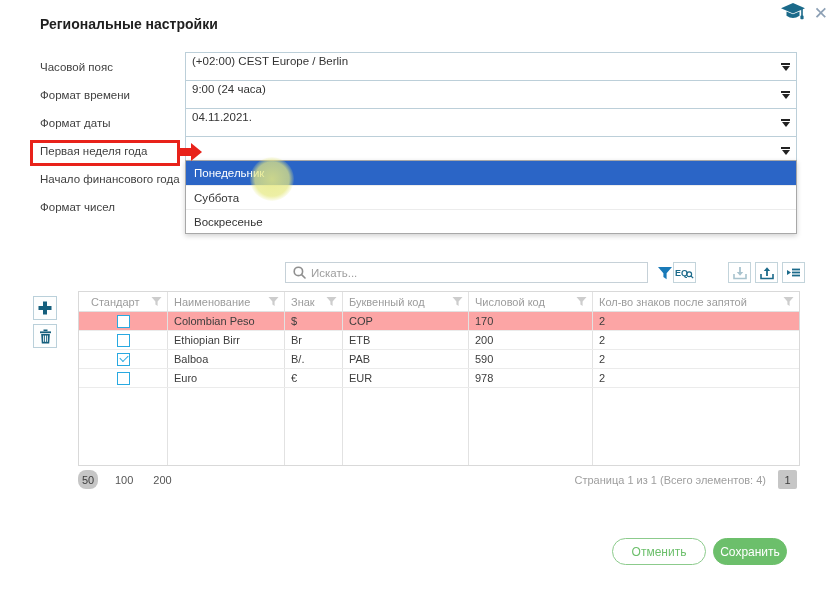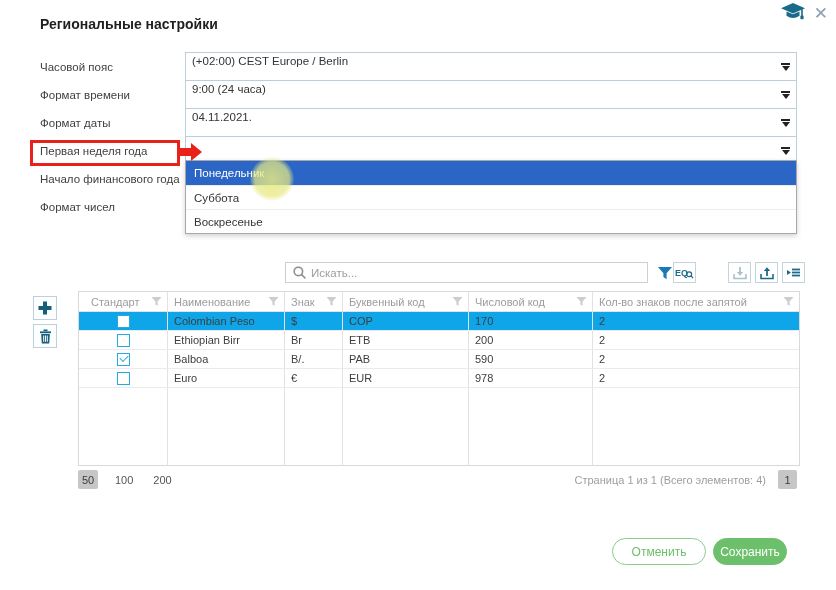--- a/index.html
+++ b/index.html
@@ -68,37 +68,37 @@
   .c2{width:117px;flex:0 0 117px;}
   .c3{width:58px;flex:0 0 58px;}
   .c4{width:126px;flex:0 0 126px;}
   .c5{width:124px;flex:0 0 124px;}
   .c6{flex:1;}
   .ghead { height:20px; color:#9c9c9c; border-bottom:1px solid #e2e2e2; }
   .ghead .gcell { justify-content:flex-end; padding-left:6px; }
   .ghead .gcell .hlbl { flex:1; }
   .ghead .funnel { margin-right:5px; flex:0 0 auto; }
   .gdata { height:19px; border-bottom:1px solid #ebebeb; color:#3d3d3d; }
-  .gdata.selected { background:#0ea5e9; }
+  .gdata.selected { background:#fca5a5; }
   .gfill { height:77px; }
   .gfill .gcell { height:100%; }
 
   .checkbox { width:13px; height:13px; border:1px solid #29a9e1; background:#fff; position:relative; }
   .checkbox.checked::after { content:""; position:absolute; left:2px; top:1px; width:7px; height:4px;
        border-left:1.5px solid #29a9e1; border-bottom:1.5px solid #29a9e1; transform:rotate(-45deg); }
 
   .side-btn { position:absolute; left:33px; width:24px; height:24px; border:1px solid #bad0da;
               background:#fdfefe; display:flex; align-items:center; justify-content:center; cursor:pointer; }
 
   
   .pager { position:absolute; left:78px; top:470px; width:719px; height:19px; display:flex;
            align-items:center; justify-content:space-between; font-size:11px; color:#555; }
   .sizes { display:flex; align-items:center; gap:14px; }
   .size-btn { min-width:20px; height:19px; padding:0 3px; display:flex; align-items:center;
-              justify-content:center; border-radius:2px; cursor:pointer; color:#555; }
+              justify-content:center; border-radius:8px; cursor:pointer; color:#555; }
   .size-btn.active { background:#c6c6c6; color:#3c3c3c; }
   .pinfo { display:flex; align-items:center; gap:12px; }
   .pinfo .txt { color:#9e9e9e; }
   .page-btn { width:19px; height:19px; background:#c6c6c6; color:#3c3c3c; border-radius:2px;
               display:flex; align-items:center; justify-content:center; cursor:pointer; }
 
   
   .btn { position:absolute; top:538px; height:27px; border-radius:14px; font-size:12px;
          font-family:"Liberation Sans",sans-serif; cursor:pointer; }
   .btn.cancel { left:612px; width:94px; background:#fff; border:1px solid #8ccb8c; color:#6cbf6b; }

